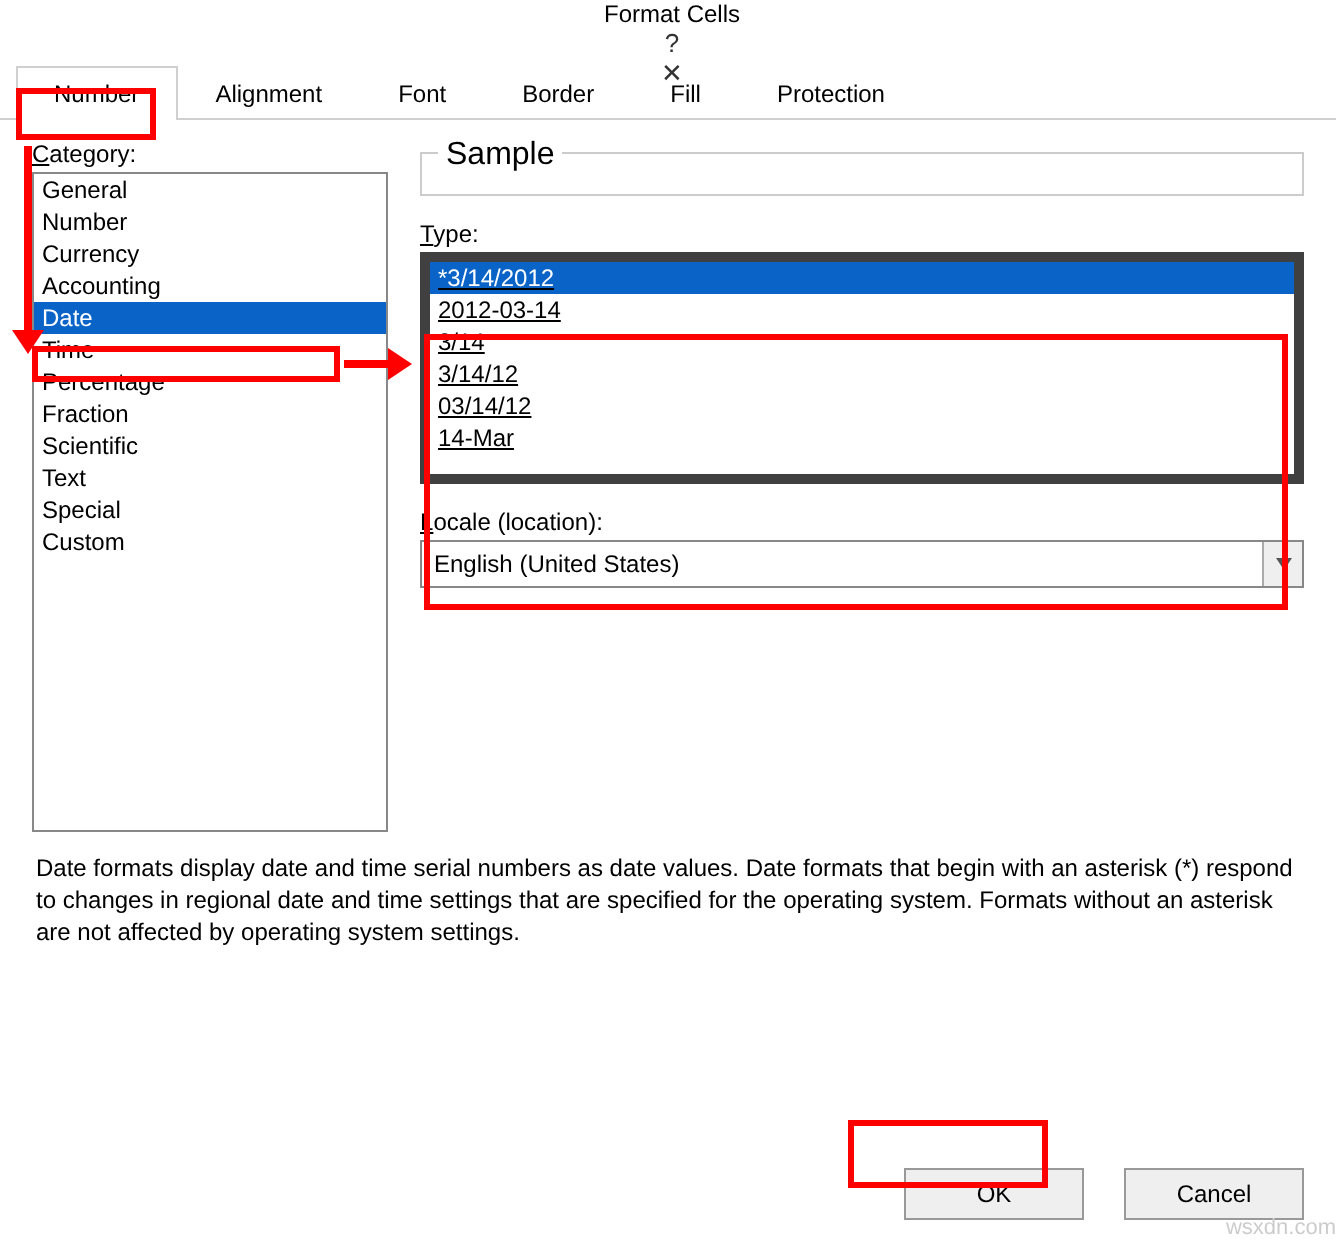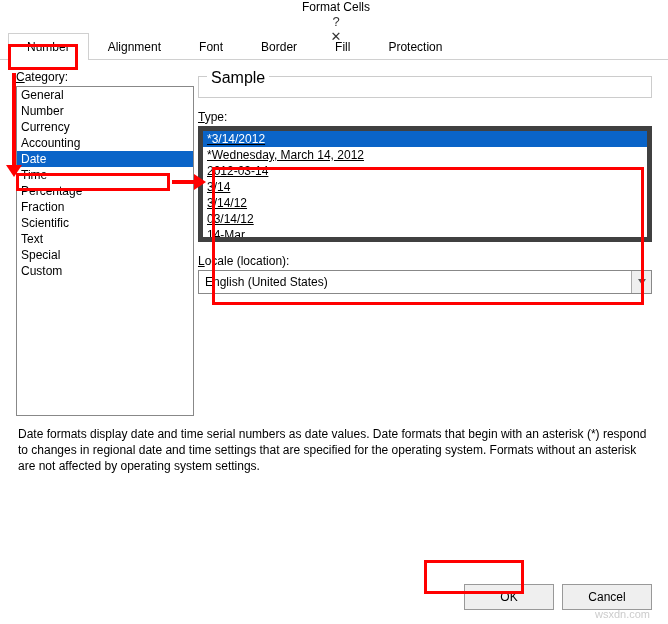--- a/index.html
+++ b/index.html
@@ -41,21 +41,21 @@
   position: relative;
   top: 1px;
 }
 .tab.active {
   border-color: #d0d0d0;
   background: #fff;
 }
 .content {
   padding: 10px 16px 4px 16px;
   display: flex;
-  gap: 4px;
+  gap: 16px;
 }
 .leftcol { width: 178px; }
 .label { margin-bottom: 2px; }
 .underline { text-decoration: underline; }
 .catbox {
   border: 1px solid #888;
   height: 330px;
   overflow-y: scroll;
   background: #fff;
 }
@@ -112,31 +112,31 @@
   background: #efefef;
 }
 .desc {
   padding: 6px 18px 0 18px;
   font-size: 12px;
   line-height: 1.35;
 }
 .btnrow {
   position: absolute;
   bottom: 14px; right: 16px;
-  display: flex; gap: 8px;
+  display: flex; gap: 20px;
 }
 .btn {
   width: 90px; height: 26px;
   border: 1px solid #999;
   background: #efefef;
   display: flex; align-items: center; justify-content: center;
 }
 .watermark {
   position: absolute;
-  bottom: 4px; right: 18px;
+  bottom: 4px; right: 0;
   font-size: 11px;
   color: #ccc;
 }
 
 
 .ann {
   position: absolute;
   border: 3px solid #ff0000;
   pointer-events: none;
 }
@@ -212,21 +212,20 @@
   </div>
   <div class="rightcol">
     <div class="samplebox">
       <div class="legend">Sample</div>
     </div>
     <div style="margin-top:12px;" class="label">
       <span class="underline">T</span><span id="typelbl-rest">ype:</span>
     </div>
     <div class="typelist" id="typelist">
         <div class="typeitem selected">*3/14/2012</div>
-        <div class="typeitem">*Wednesday, March 14, 2012</div>
         <div class="typeitem">2012-03-14</div>
         <div class="typeitem">3/14</div>
         <div class="typeitem">3/14/12</div>
         <div class="typeitem">03/14/12</div>
         <div class="typeitem">14-Mar</div>
       </div>
     <div style="margin-top:12px;" class="label">
       <span class="underline">L</span><span id="loclbl-rest">ocale (location):</span>
     </div>
     <div class="localesel">

